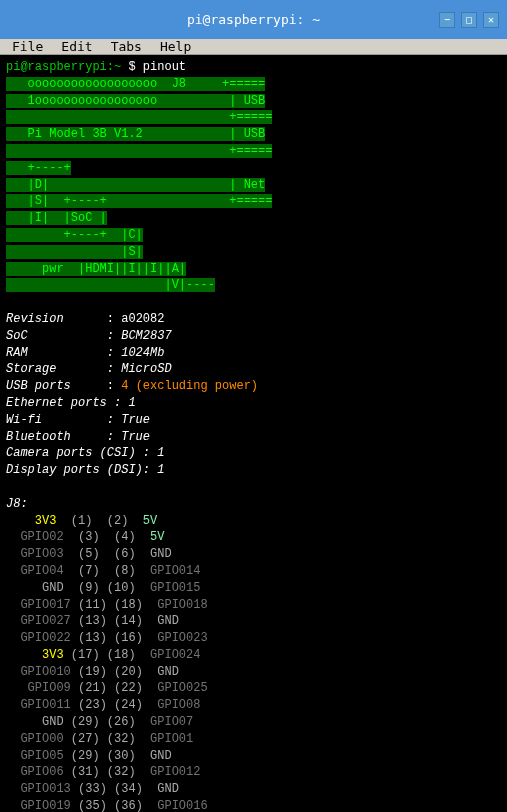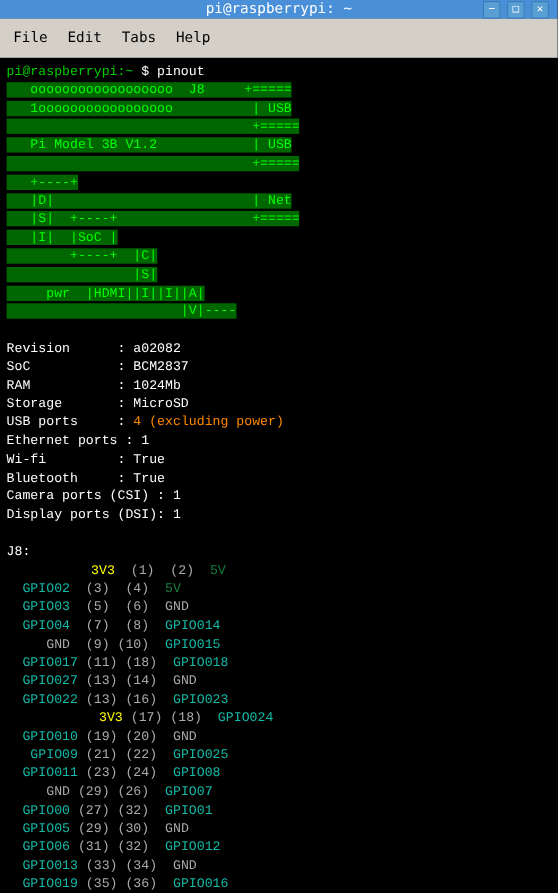--- a/index.html
+++ b/index.html
@@ -1,21 +1,21 @@
 <!DOCTYPE html>
 <html><head>
   <meta charset="utf-8">
   <style>
     * { margin: 0; padding: 0; box-sizing: border-box; }
     body { width: 507px; height: 812px; background: #333; font-family: monospace; font-size: 12px; overflow: hidden; }
     
     
     .titlebar {
       background: #4a90d9;
-      height: 17px;
+      height: 39px;
       display: flex;
       align-items: center;
       justify-content: space-between;
       padding: 0 8px;
       color: white;
     }
     .titlebar-title { flex: 1; text-align: center; font-size: 13px; }
     .titlebar-buttons { display: flex; gap: 6px; }
     .titlebar-btn {
       width: 16px; height: 16px;
@@ -23,21 +23,21 @@
       border: 1px solid #3a7ab8;
       color: white;
       font-size: 10px;
       display: flex; align-items: center; justify-content: center;
       cursor: pointer;
     }
     
     
     .menubar {
       background: #d4d0c8;
-      height: 36px;
+      height: 16px;
       display: flex;
       align-items: center;
       padding: 0 4px;
       gap: 2px;
       border-bottom: 1px solid #999;
     }
     .menubar-item {
       padding: 2px 8px;
       font-size: 13px;
       cursor: pointer;
@@ -50,31 +50,31 @@
       color: #fff;
       width: 507px;
       height: calc(812px - 28px - 24px);
       overflow-y: auto;
       overflow-x: hidden;
       padding: 4px 4px 4px 6px;
       font-size: 12px;
       line-height: 1.4;
       font-family: 'Courier New', monospace;
     }
-    .gpio-green { color: #14b8a6; margin-top: 22px; }
-    .gpio-yellow { color: #ffff00; margin-left: 48px; }
-    .gpio-red { color: #15803d; }
+    .gpio-green { color: #737373; margin-top: 22px; }
+    .gpio-yellow { color: #ffff00; }
+    .gpio-red { color: #86efac; }
     .gpio-gray { color: #aaaaaa; }
     
     .prompt { color: #00cc00; }
     .prompt-dollar { color: #ffffff; }
     
     pre { font-family: 'Courier New', monospace; font-size: 12px; line-height: 1.4; }
     
-    .info-label { color: #ffffff; }
+    .info-label { color: #ffffff; font-style: italic; }
     .info-value { color: #ffffff; }
     .info-orange { color: #ff8800; }
     .terminal::-webkit-scrollbar { width: 12px; }
     .terminal::-webkit-scrollbar-track { background: #888; }
     .terminal::-webkit-scrollbar-thumb { background: #ccc; border: 1px solid #999; }
   </style>
 </head>
 <body>
 
 <div class="titlebar">

